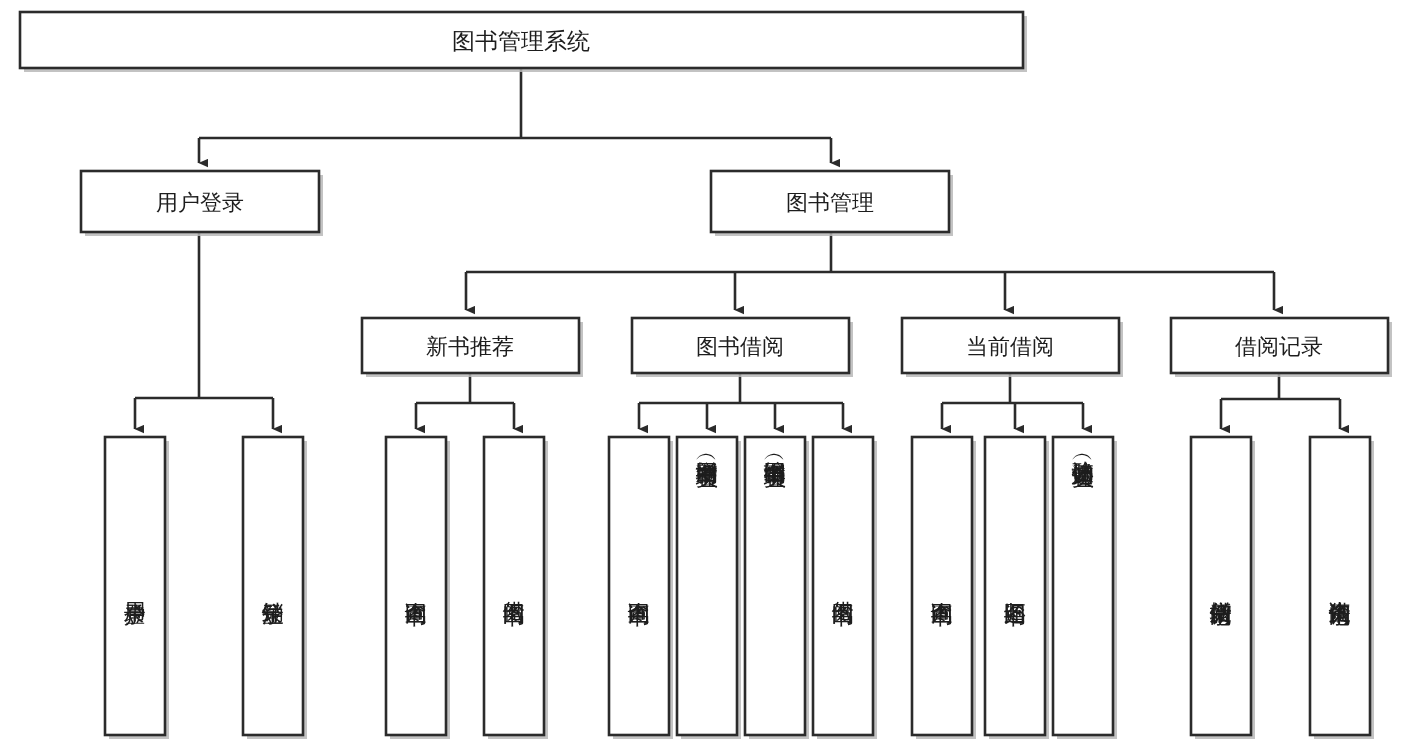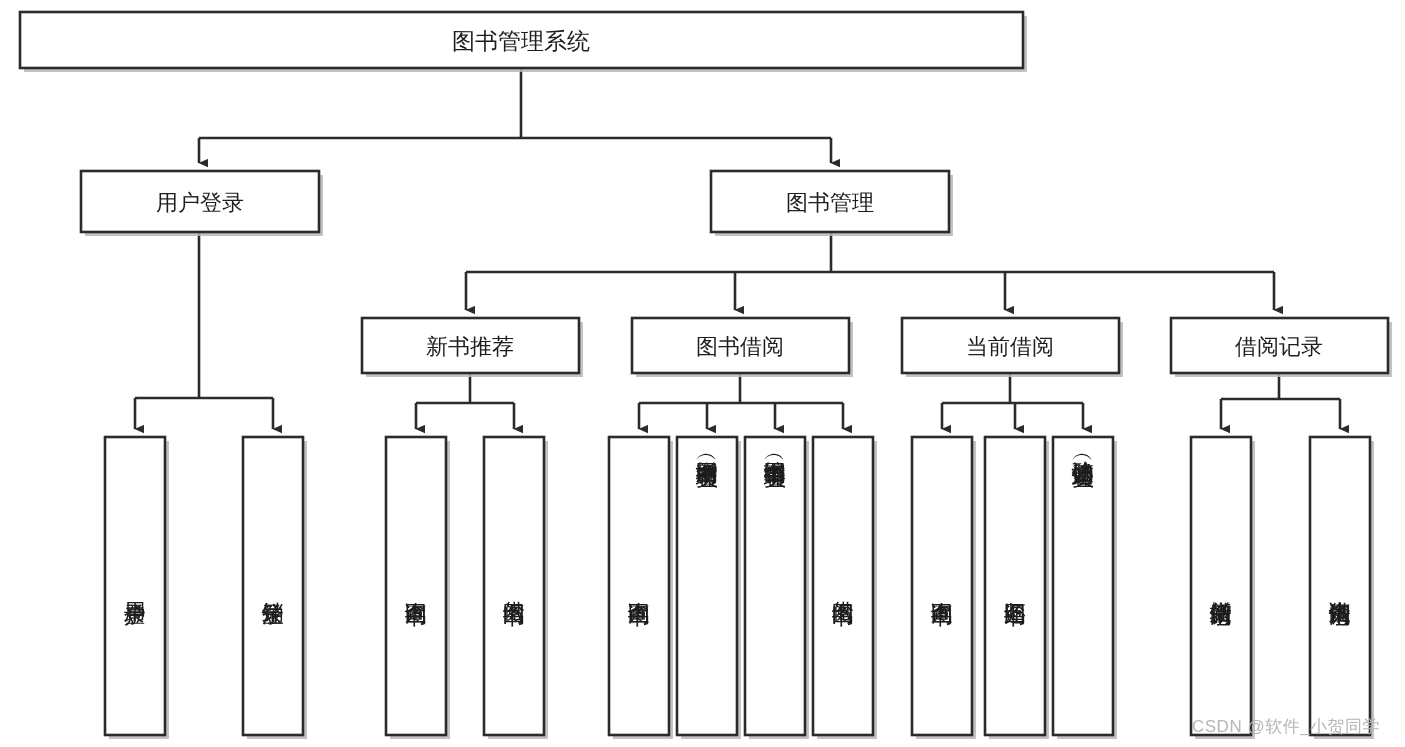--- a/index.html
+++ b/index.html
@@ -239,15 +239,14 @@
   <div class="vlabel" style="left:609px; top:437px; width:60px; height:298px;">查询图书</div>
   <div class="vlabel" style="left:677px; top:437px; width:60px; height:298px; justify-content:flex-start; padding-top:6px; box-sizing:border-box;">新增图书（管理员）</div>
   <div class="vlabel" style="left:745px; top:437px; width:60px; height:298px; justify-content:flex-start; padding-top:6px; box-sizing:border-box;">编辑图书（管理员）</div>
   <div class="vlabel" style="left:813px; top:437px; width:60px; height:298px;">借阅图书</div>
   <div class="vlabel" style="left:912px; top:437px; width:60px; height:298px;">查询图书</div>
   <div class="vlabel" style="left:985px; top:437px; width:60px; height:298px;">归还图书</div>
   <div class="vlabel" style="left:1053px; top:437px; width:60px; height:298px; justify-content:flex-start; padding-top:6px; box-sizing:border-box;">确认归还（管理员）</div>
   <div class="vlabel" style="left:1191px; top:437px; width:60px; height:298px;">新增借阅记录</div>
   <div class="vlabel" style="left:1310px; top:437px; width:60px; height:298px;">查询借阅记录</div>
 
-  <div class="watermark" style="left:1192px; top:715px;">CSDN @软件_小贺同学</div>
 
 </div>
 
 </body></html>

